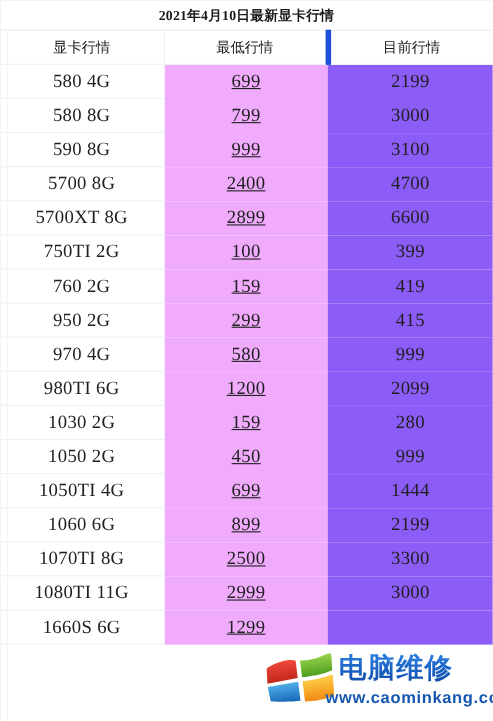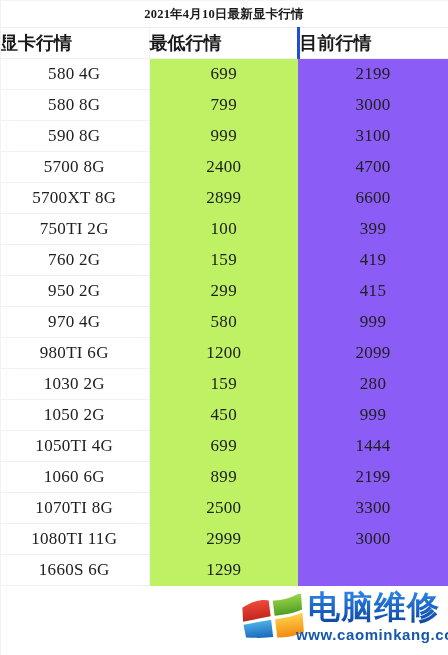--- a/index.html
+++ b/index.html
@@ -39,49 +39,51 @@
     font-size: 12.5px;
     font-weight: bold;
     color: #1a1a1a;
     letter-spacing: 0.2px;
     border-bottom: 1px solid #eceff1;
     border-top: 1px solid #f2f4f5;
     padding: 0;
   }
   tr.head-row td {
     height: 30px;
+    text-align: center;
     vertical-align: middle;
-    font-size: 18px;
-    font-weight: bold;
+    font-size: 13px;
+    font-weight: normal;
     color: #1a1a1a;
     padding: 0;
     background: #ffffff;
     border-bottom: 1px solid #eef1f2;
   }
   tr.head-row td.h-model { border-right: 1px solid #f0f2f3; }
-  tr.head-row td.h-low   { border-right: 3px solid #1d4ed8; }
+  tr.head-row td.h-low   { border-right: 5px solid #1d4ed8; }
 
   tbody tr.data-row td {
     height: 30px;
     text-align: center;
     vertical-align: middle;
     font-size: 17px;
     color: #202020;
     padding: 0;
     letter-spacing: 0.3px;
   }
   td.cell-model {
     background: #ffffff;
     border-bottom: 1px solid #eef1f2;
     border-right: 1px solid #f3f5f6;
     color: #2a2a2a;
   }
   td.cell-low {
-    background: #bef264;
+    background: #f0abfc;
     color: #1f1f1f;
+    text-decoration: underline;
   }
   td.cell-now {
     background: #8b5cf6;
     color: #2a1008;
   }
 
   
   .frame-left {
     position: absolute;
     left: 0; top: 0;
@@ -114,21 +116,21 @@
     left: 0px;
     top: 2px;
     width: 74px;
     height: 50px;
   }
   .wm-text {
     position: absolute;
     left: 72px;
     top: -2px;
     font-family: "Liberation Sans", "DejaVu Sans", sans-serif;
-    font-size: 32px;
+    font-size: 25px;
     font-weight: bold;
     letter-spacing: 1px;
     line-height: 34px;
     color: #1f6fd0;
     background: linear-gradient(180deg, #2f86e8 0%, #1b63c4 55%, #0d47a1 100%);
     -webkit-background-clip: text;
     background-clip: text;
     -webkit-text-fill-color: transparent;
     white-space: nowrap;
   }

